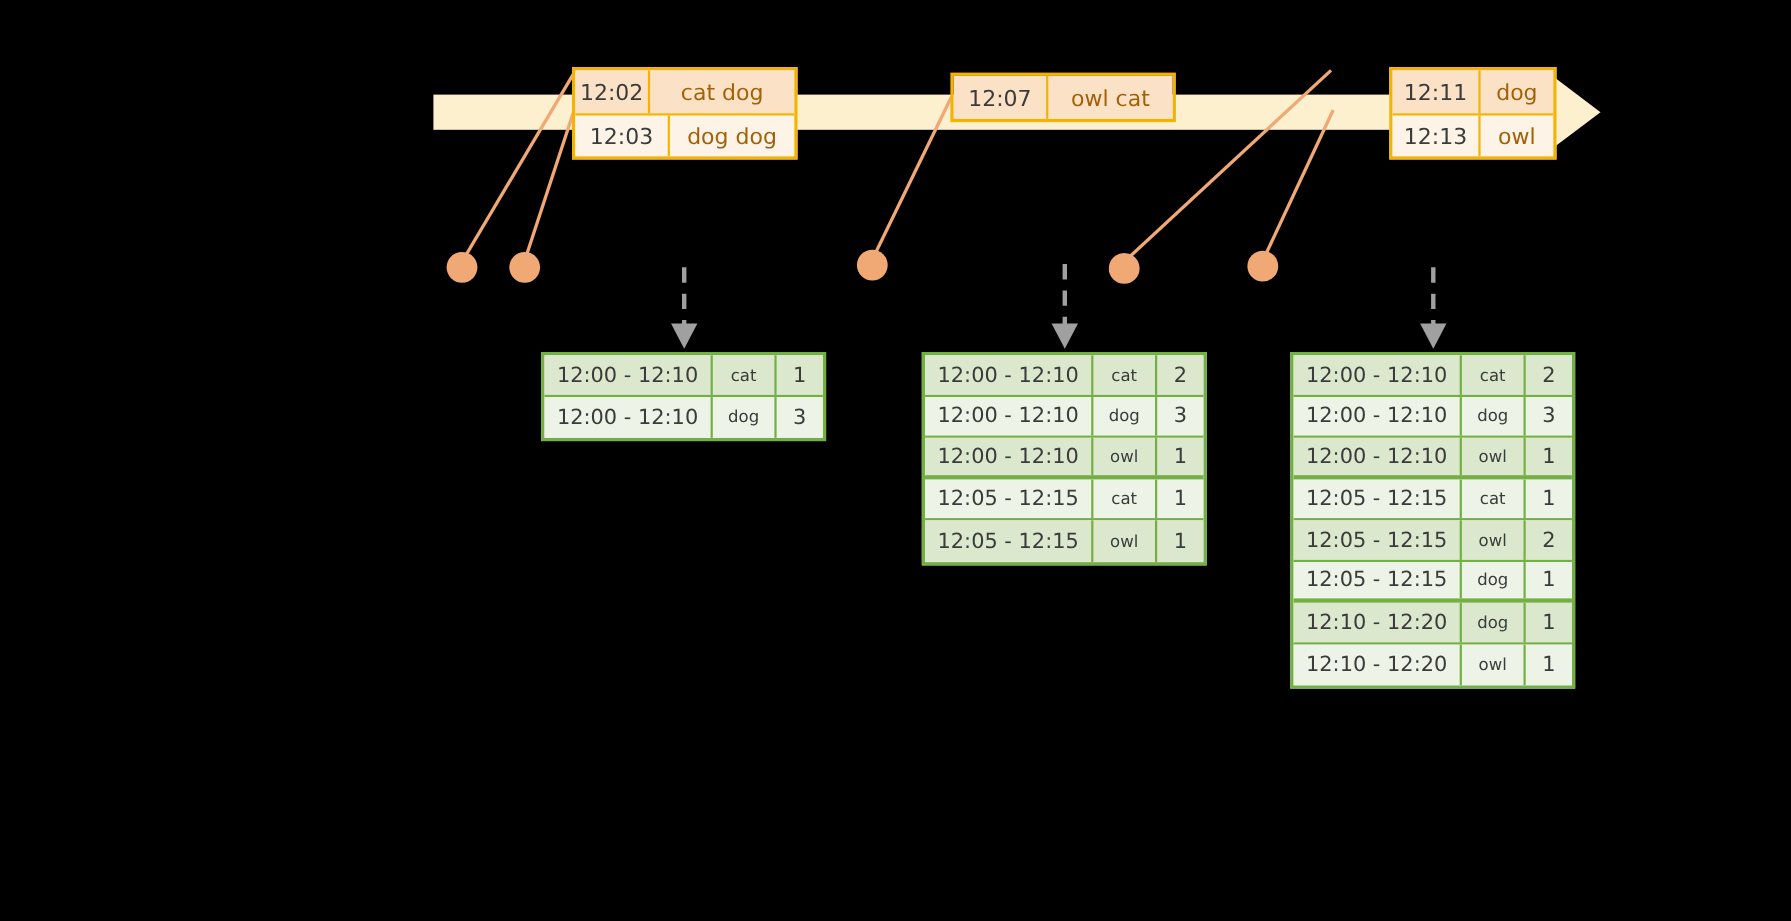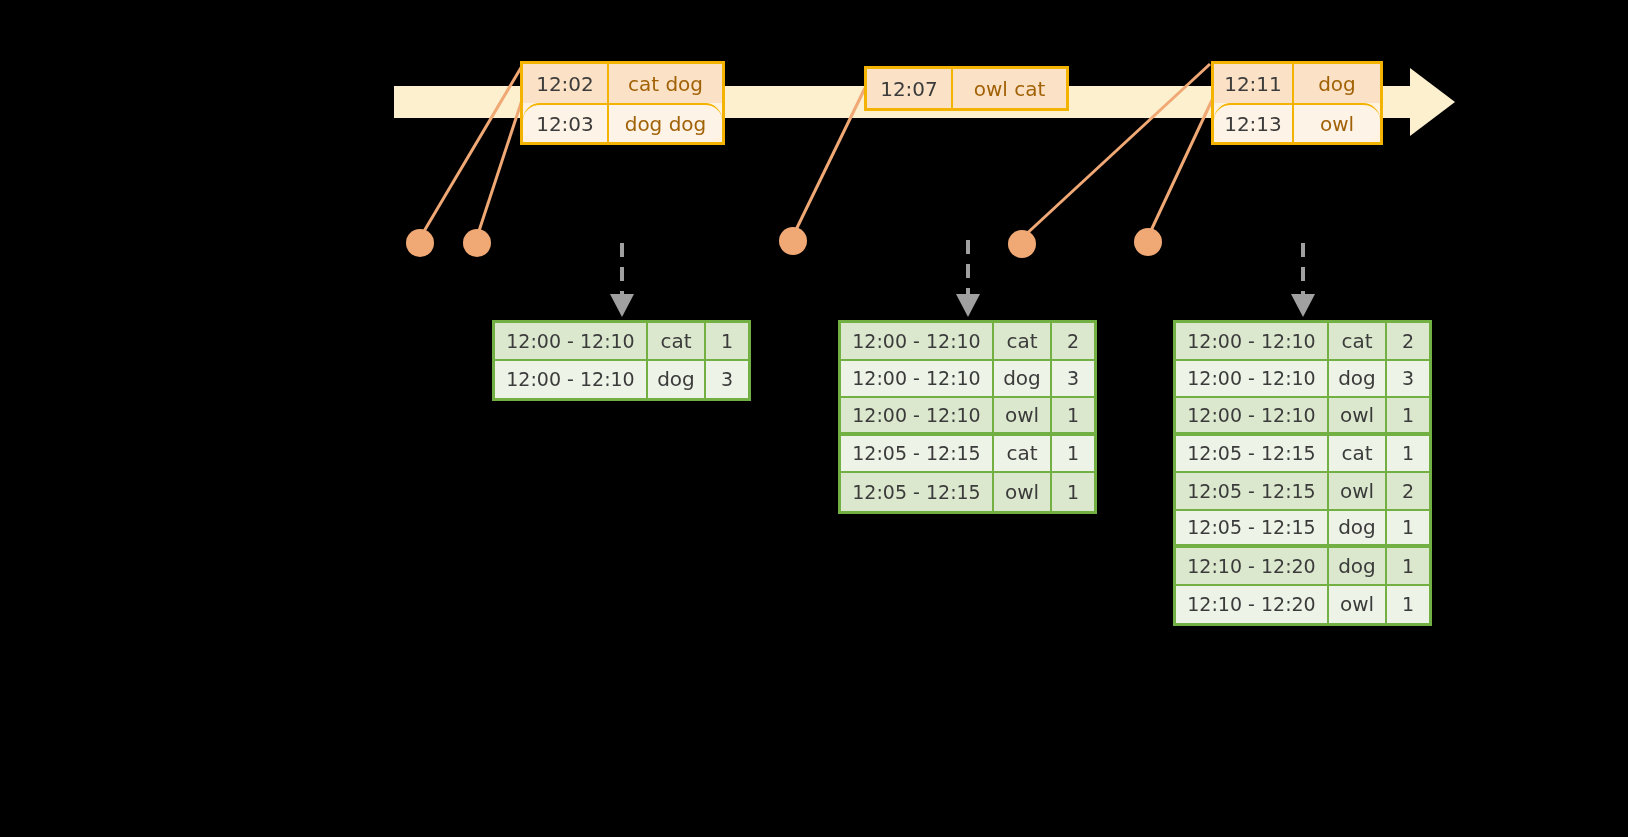--- a/index.html
+++ b/index.html
@@ -34,21 +34,21 @@
     border: 3px solid #F5B301;
     box-sizing: border-box;
     background: #FFF2E0;
     z-index: 5;
   }
   .evt-row {
     display: flex;
     height: 39px;
     box-sizing: border-box;
   }
-  .evt-row + .evt-row { border-top: 2px solid #F5B301; border-radius: 17px; }
+  .evt-row + .evt-row { border-top: 2px solid #F5B301; }
   .evt-row.shade { background: #FBE2C6; }
   .evt-row.plain { background: #FEF3E7; }
   .evt-time {
     box-sizing: border-box;
     display: flex;
     align-items: center;
     justify-content: center;
     font-size: 20px;
     color: #3b3b3b;
     border-right: 2px solid #F5B301;
@@ -88,21 +88,21 @@
     justify-content: center;
     font-size: 19px;
     color: #3b3b3b;
     border-right: 2px solid #72B043;
   }
   .res-key {
     box-sizing: border-box;
     display: flex;
     align-items: center;
     justify-content: center;
-    font-size: 20px;
+    font-size: 15px;
     color: #3b3b3b;
     border-right: 2px solid #72B043;
     width: 58px;
     text-align: center;
   }
   .res-count {
     box-sizing: border-box;
     display: flex;
     align-items: center;
     justify-content: center;
@@ -145,37 +145,37 @@
     </g>
     <g fill="#A0A0A0">
       <polygon points="610,294 634,294 622,317"></polygon>
       <polygon points="956,294 980,294 968,317"></polygon>
       <polygon points="1291,294 1315,294 1303,317"></polygon>
     </g>
   </svg>
 
   <div class="evt-group" style="left:520px; top:61px; width:205px;">
     <div class="evt-row shade">
-      <div class="evt-time" style="width:86px;">12:02</div>
+      <div class="evt-time" style="width:68px;">12:02</div>
       <div class="evt-val">cat dog</div>
     </div>
     <div class="evt-row plain">
       <div class="evt-time" style="width:86px;">12:03</div>
       <div class="evt-val">dog dog</div>
     </div>
   </div>
 
   <div class="evt-group" style="left:864px; top:66px; width:205px;">
     <div class="evt-row shade">
       <div class="evt-time" style="width:86px;">12:07</div>
       <div class="evt-val">owl cat</div>
     </div>
   </div>
 
-  <div class="evt-group" style="left:1211px; top:61px; width:172px;">
+  <div class="evt-group" style="left:1263px; top:61px; width:152px;">
     <div class="evt-row shade">
       <div class="evt-time" style="width:80px;">12:11</div>
       <div class="evt-val">dog</div>
     </div>
     <div class="evt-row plain">
       <div class="evt-time" style="width:80px;">12:13</div>
       <div class="evt-val">owl</div>
     </div>
   </div>
 

